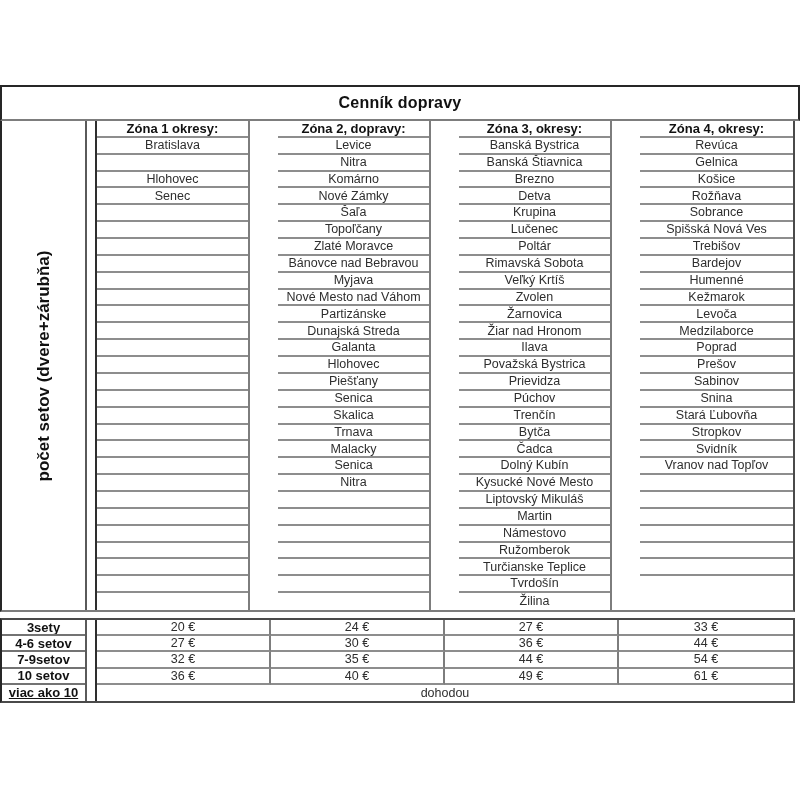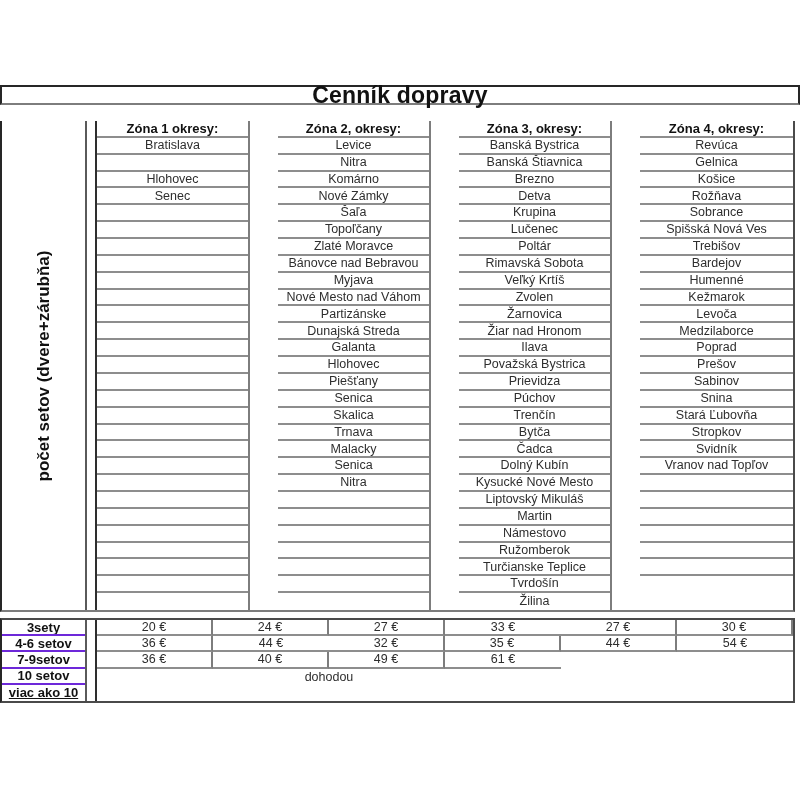--- a/index.html
+++ b/index.html
@@ -1,24 +1,24 @@
 <!DOCTYPE html>
 <html><head>
 <meta charset="utf-8">
 <style>
   html,body{margin:0;padding:0;background:#fff;}
   .sheet{
     position:relative;width:800px;height:800px;background:#fff;
     font-family:"Liberation Sans",sans-serif;color:#2e2e2e;overflow:hidden;
   }
   .title-row{
-    position:absolute;top:85px;left:0;width:800px;height:20px;box-sizing:border-box;
+    position:absolute;top:85px;left:0;width:800px;height:36px;box-sizing:border-box;
     border:2px solid #262626;border-bottom:2px solid #7d7d7d;
     display:flex;align-items:center;justify-content:center;
-    font-size:23px;font-weight:bold;color:#111;letter-spacing:0.2px;
+    font-size:16px;font-weight:bold;color:#111;letter-spacing:0.2px;
   }
   .main{
     position:absolute;top:121px;left:0;width:795px;height:491px;box-sizing:border-box;
     display:flex;border-left:2px solid #262626;border-right:2px solid #4a4a4a;
     border-bottom:2px solid #7d7d7d;background:#fff;
   }
   .vcol{width:85px;box-sizing:border-box;border-right:2px solid #5a5a5a;
     display:flex;align-items:center;justify-content:center;}
   .vlabel{transform:rotate(-90deg);white-space:nowrap;font-size:17px;font-weight:bold;color:#111;}
   .hspacer{width:10px;box-sizing:border-box;border-right:2px solid #2e2e2e;background:#fff;}
@@ -34,27 +34,27 @@
   .city-cell{font-size:12.5px;color:#2e2e2e;}
   .zone-col .cell:last-child{border-bottom:none;}
   .band{position:absolute;top:612px;left:0;width:800px;height:6px;background:#fff;}
   .bottom{
     position:absolute;top:618px;left:0;width:795px;height:85px;box-sizing:border-box;
     display:flex;border:2px solid #4a4a4a;border-left:2px solid #262626;background:#fff;
   }
   .blabels{width:85px;box-sizing:border-box;border-right:2px solid #5a5a5a;
     display:grid;grid-template-rows:repeat(5,1fr);}
   .blabel{
-    box-sizing:border-box;border-bottom:2px solid #6d28d9;
+    box-sizing:border-box;border-bottom:2px solid #737373;
     display:flex;align-items:center;justify-content:center;
     font-weight:bold;font-size:13px;color:#111;white-space:nowrap;overflow:hidden;
   }
   .blabels .blabel:last-child{border-bottom:none;text-decoration:underline;}
   .bspacer{width:10px;box-sizing:border-box;border-right:2px solid #2e2e2e;}
-  .bprices{flex:1;display:grid;grid-template-columns:repeat(6,1fr);grid-template-rows:repeat(5,1fr);}
+  .bprices{flex:1;display:grid;grid-template-columns:repeat(4,1fr);grid-template-rows:repeat(5,1fr);}
   .price-cell{
     box-sizing:border-box;border-right:2px solid #7d7d7d;border-bottom:2px solid #8d8d8d;
     display:flex;align-items:center;justify-content:center;
     font-size:12.5px;color:#2e2e2e;white-space:nowrap;overflow:hidden;
   }
   .price-cell:nth-child(4n){border-right:none;}
   .price-cell.merged{grid-column:1/5;border-right:none;border-bottom:none;}
 </style>
 </head>
 <body>
@@ -97,21 +97,21 @@
           <div class="cell city-cell"></div>
           <div class="cell city-cell"></div>
           <div class="cell city-cell"></div>
           <div class="cell city-cell"></div>
           <div class="cell city-cell"></div>
           <div class="cell city-cell"></div>
           <div class="cell city-cell"></div>
         </div>
 
       <div class="zone-col">
-        <div class="cell zone-header">Zóna 2, okresy:</div>
+        <div class="cell zone-header">Zóna 2, dopravy:</div>
 
       <div class="cell city-cell">Levice</div>
           <div class="cell city-cell">Nitra</div>
           <div class="cell city-cell">Komárno</div>
           <div class="cell city-cell">Nové Zámky</div>
           <div class="cell city-cell">Šaľa</div>
           <div class="cell city-cell">Topoľčany</div>
           <div class="cell city-cell">Zlaté Moravce</div>
           <div class="cell city-cell">Bánovce nad Bebravou</div>
           <div class="cell city-cell">Myjava</div>

